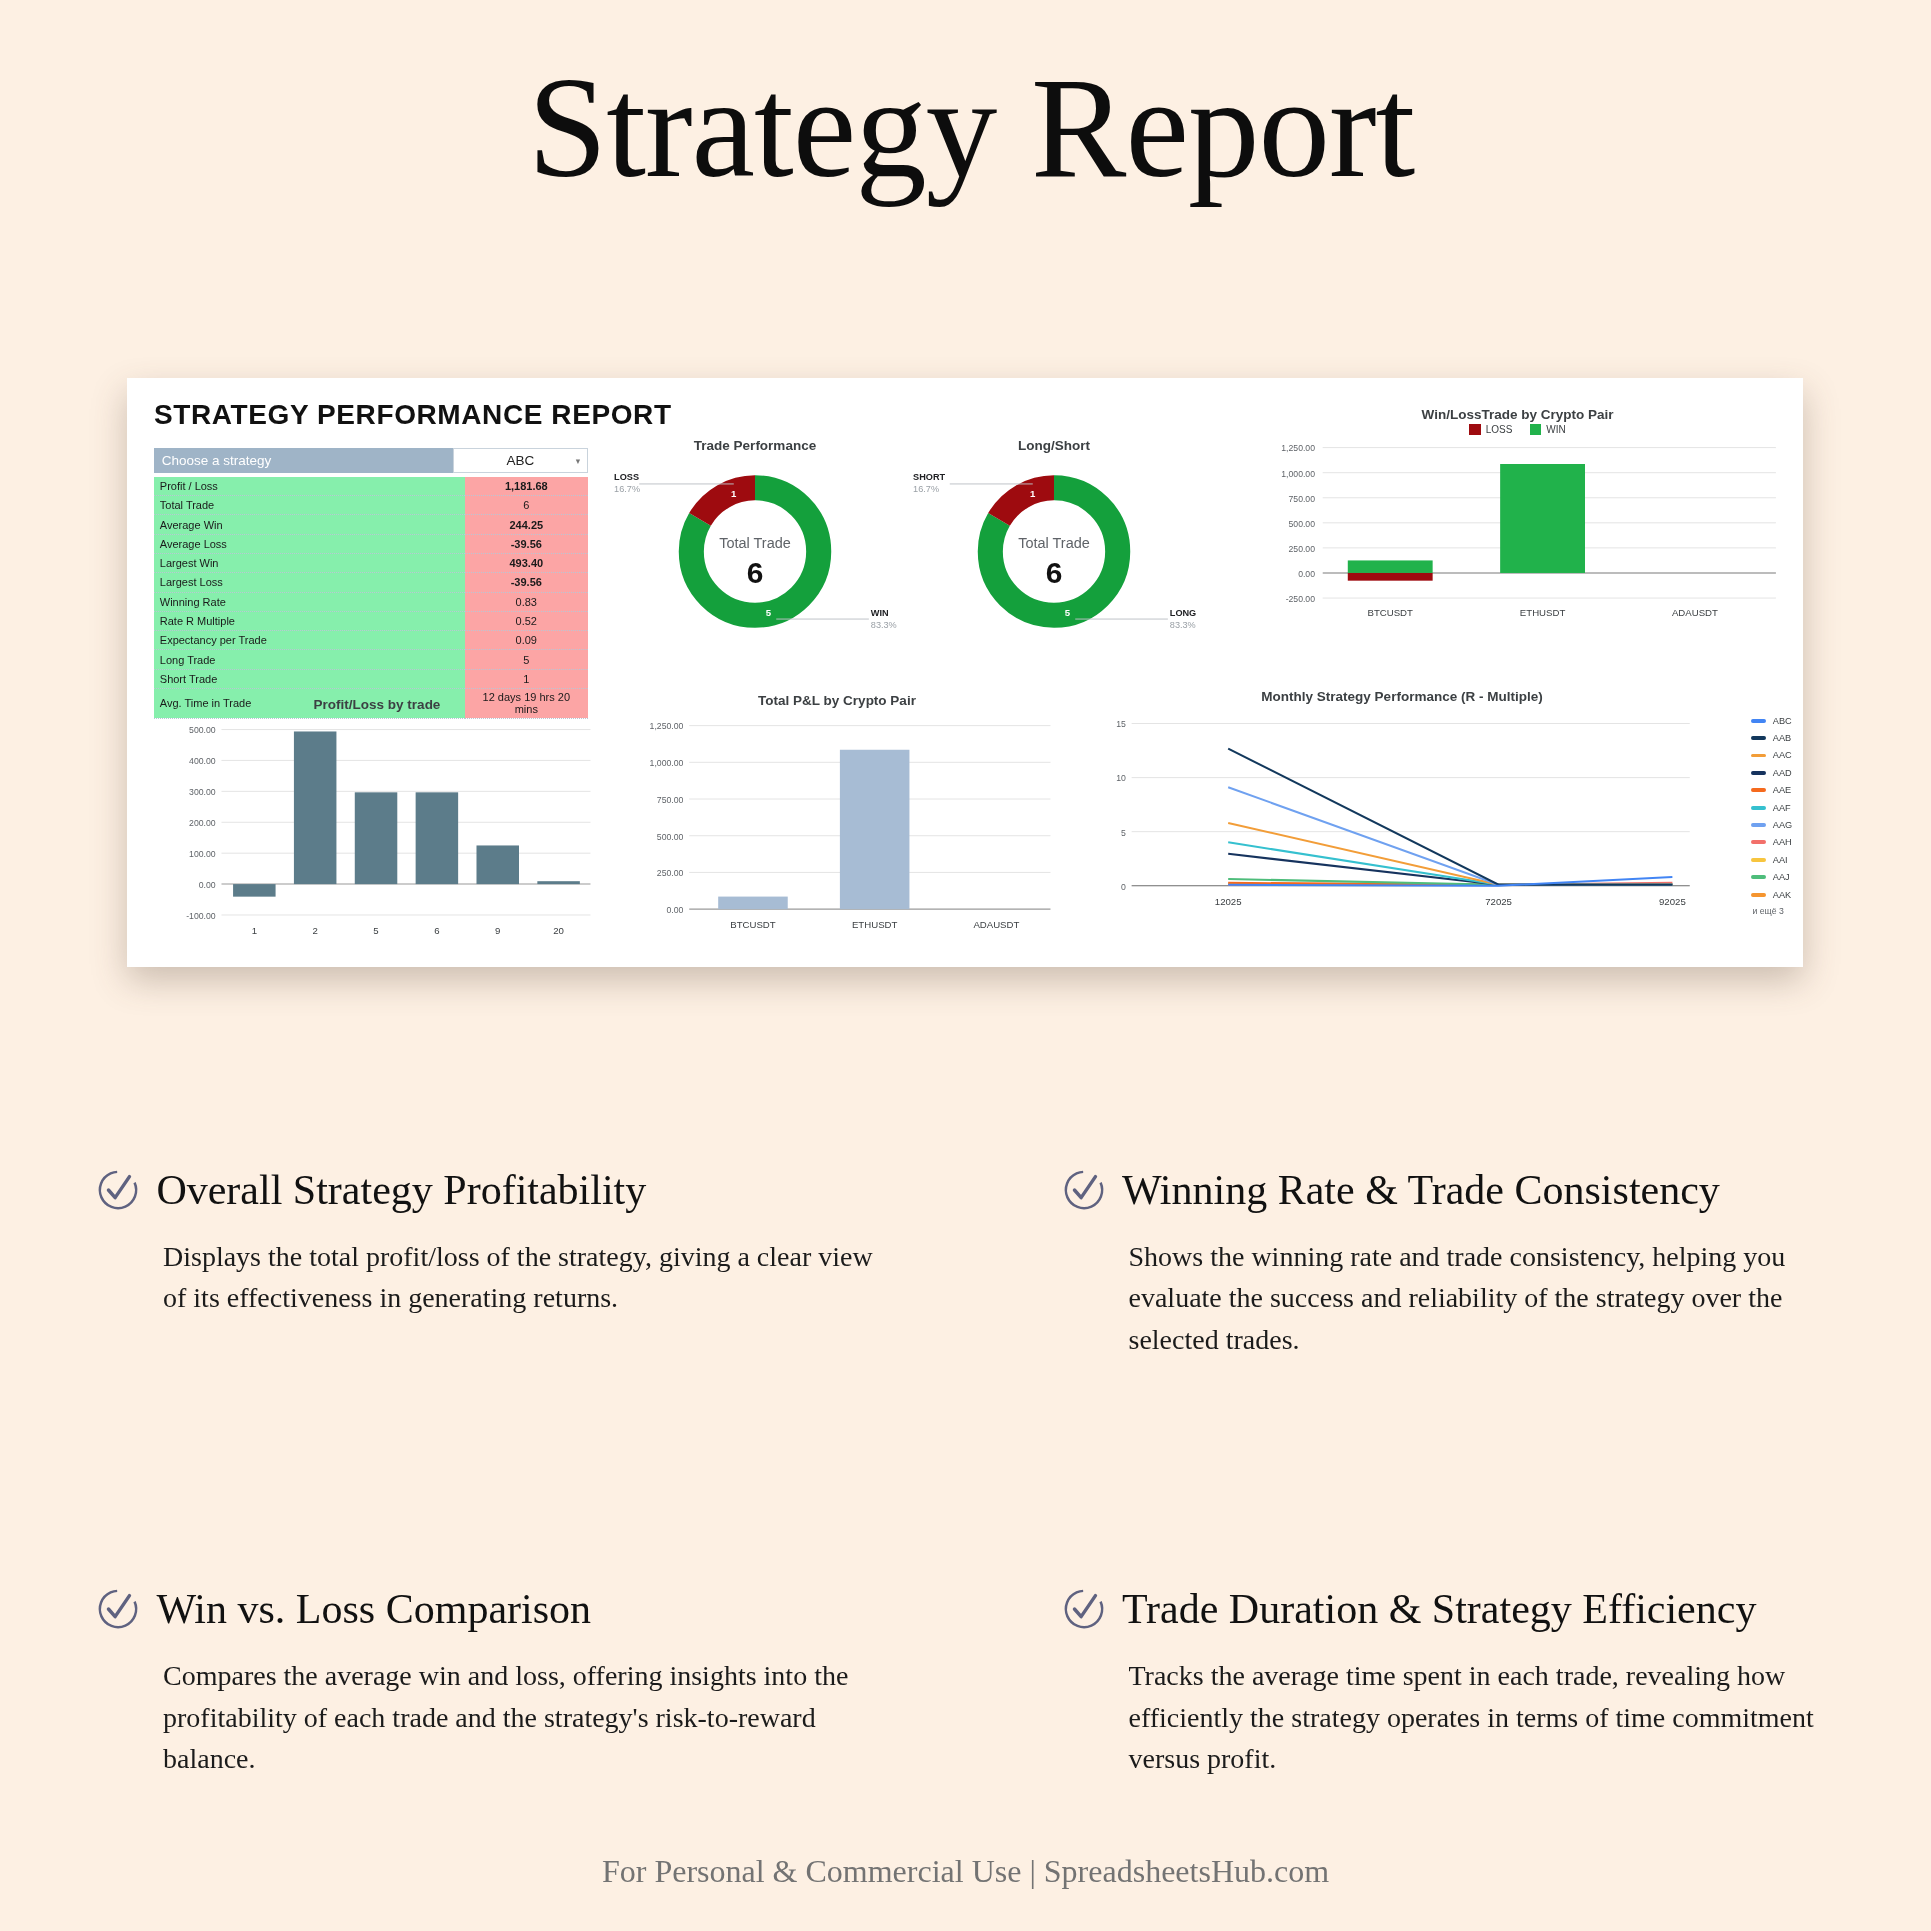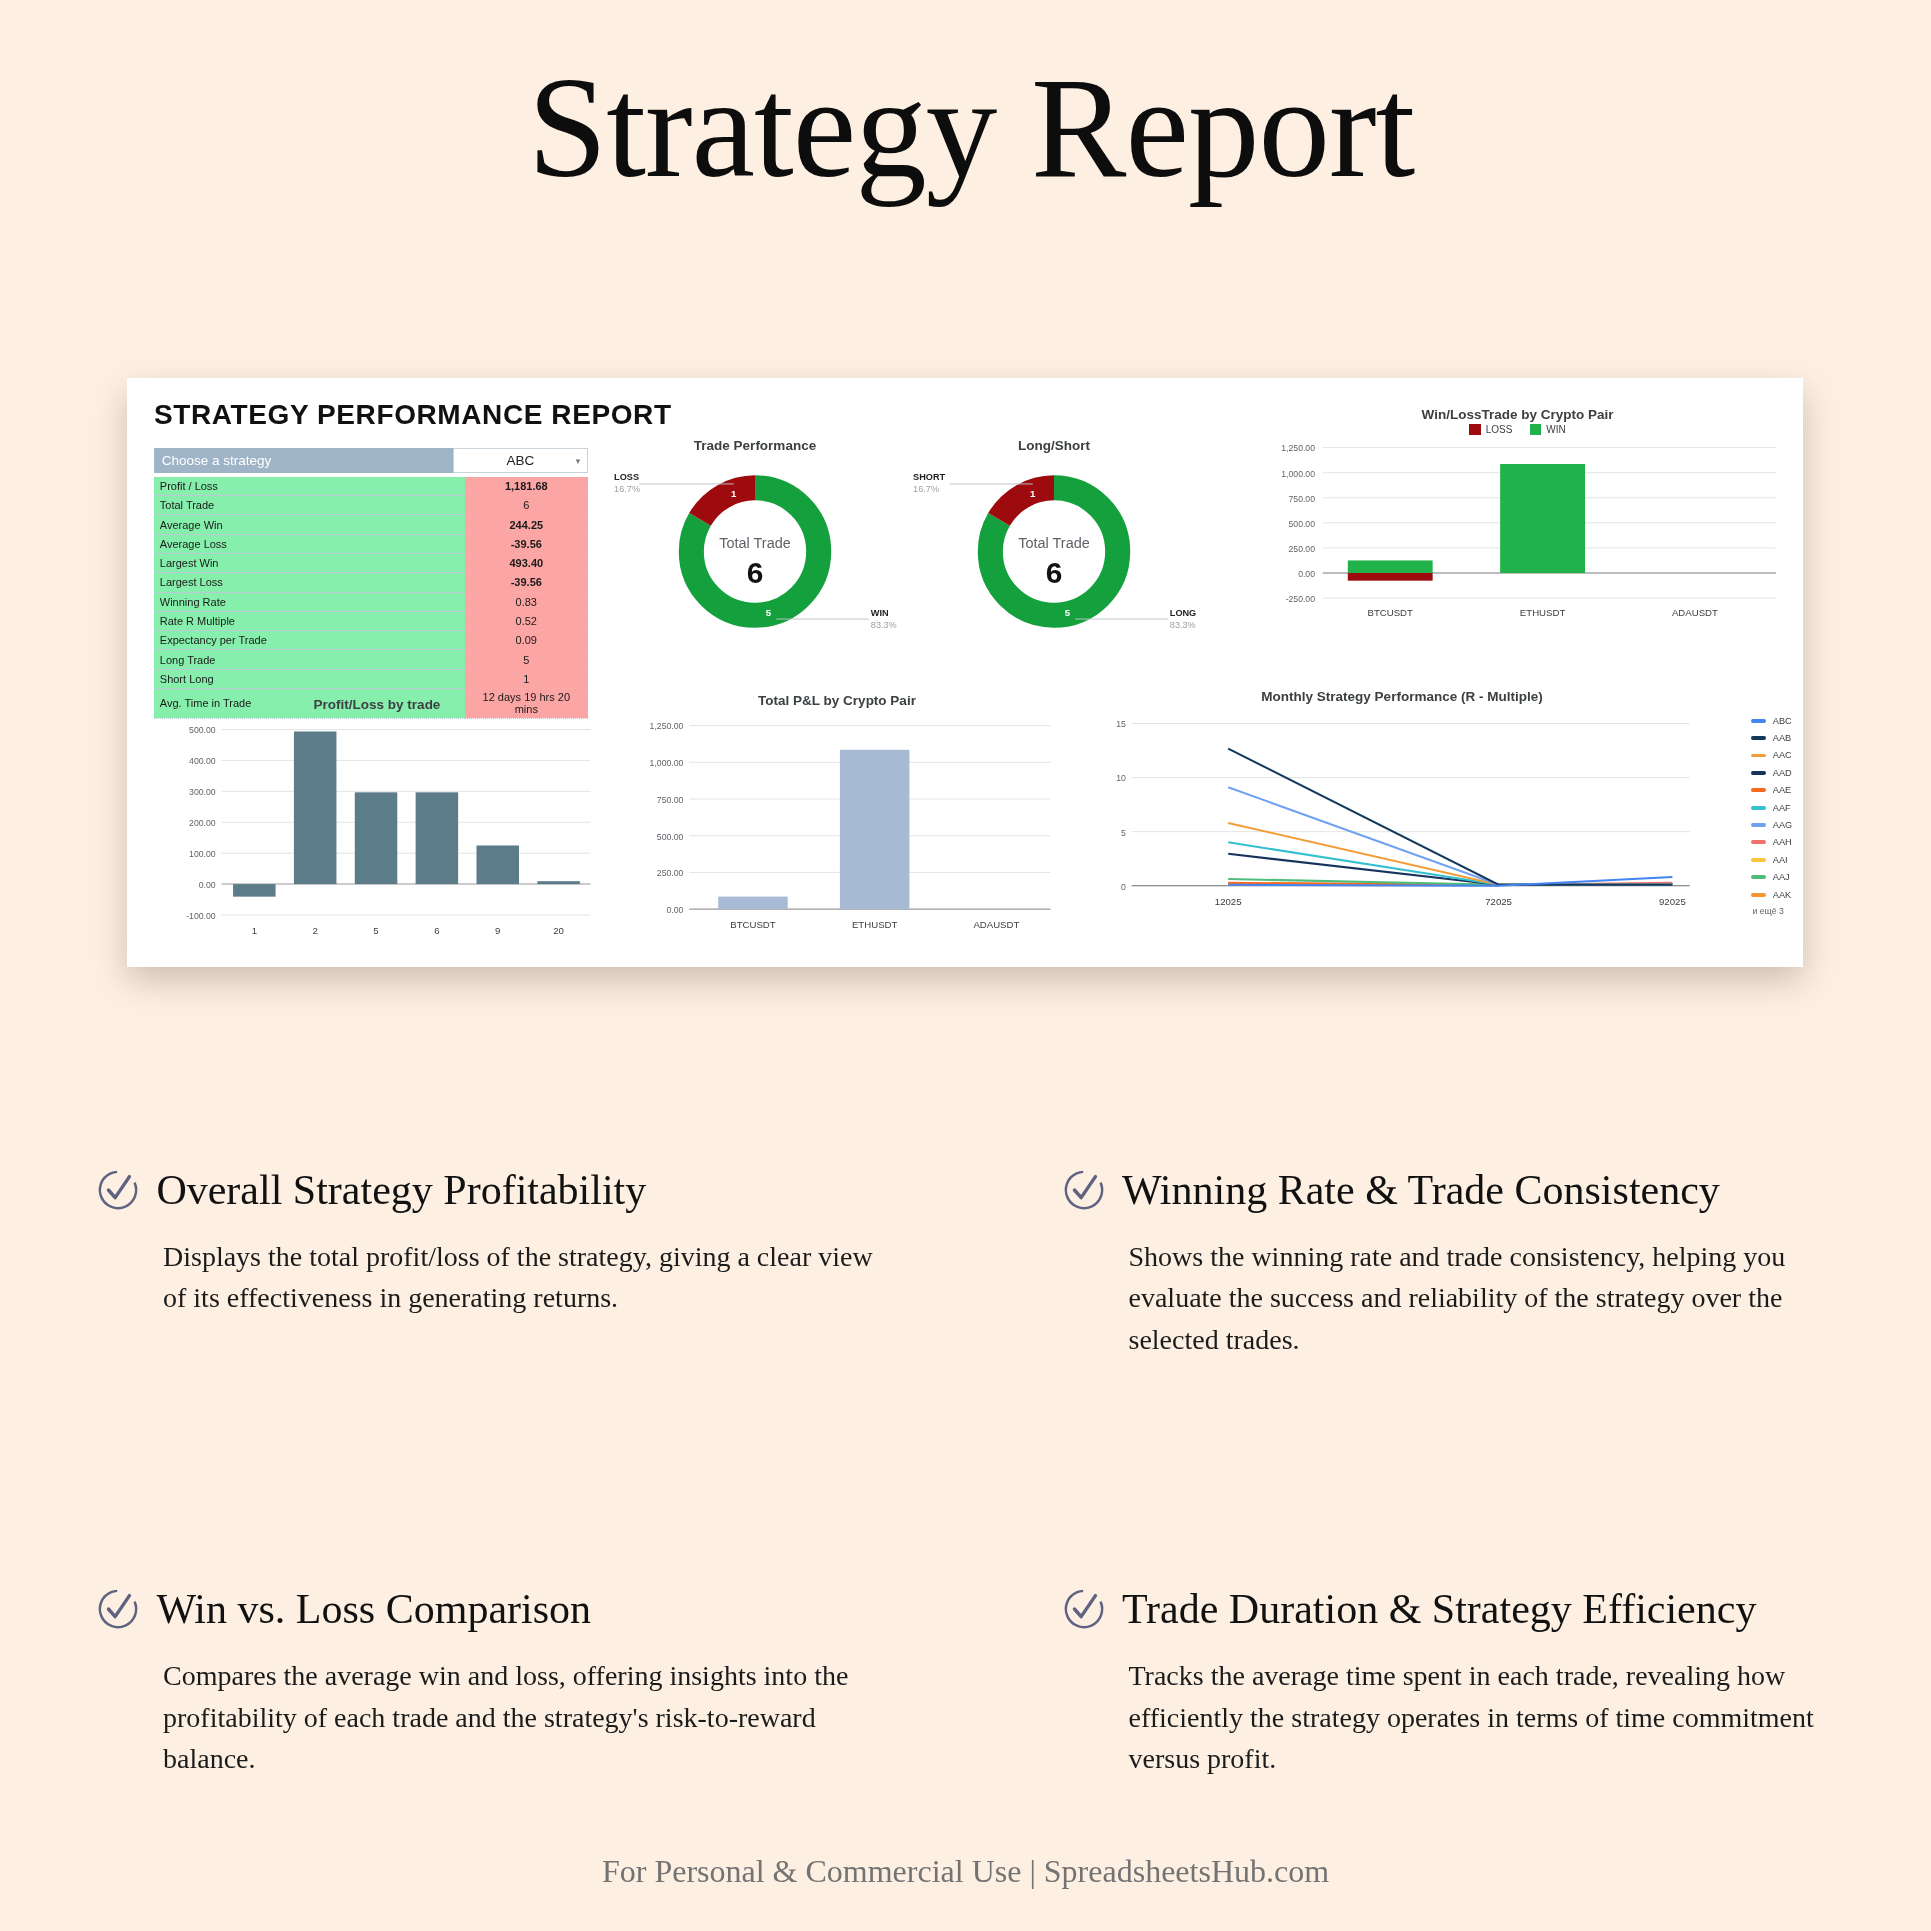--- a/index.html
+++ b/index.html
@@ -166,21 +166,21 @@
             </tr>
             <tr>
               <td>Expectancy per Trade</td>
               <td>0.09</td>
             </tr>
             <tr>
               <td>Long Trade</td>
               <td>5</td>
             </tr>
             <tr>
-              <td>Short Long</td>
+              <td>Short Trade</td>
               <td>1</td>
             </tr>
             <tr>
               <td>Avg. Time in Trade</td>
               <td>12 days 19 hrs 20 mins</td>
             </tr>
           </tbody>
       </table>
     </div>
 

